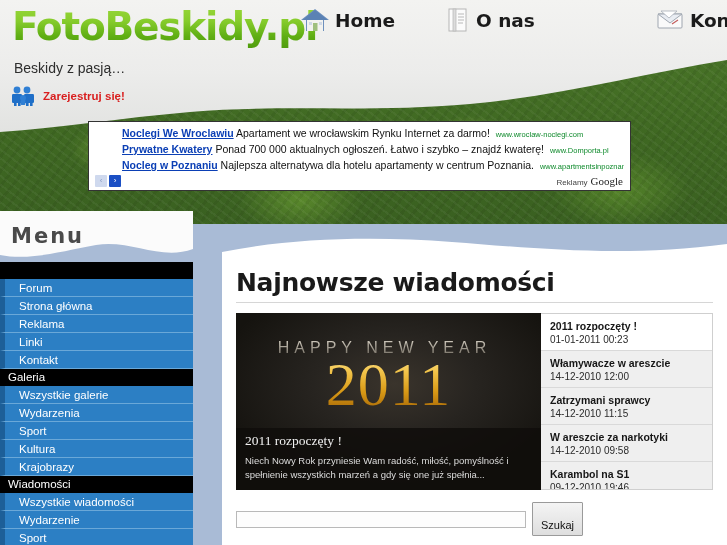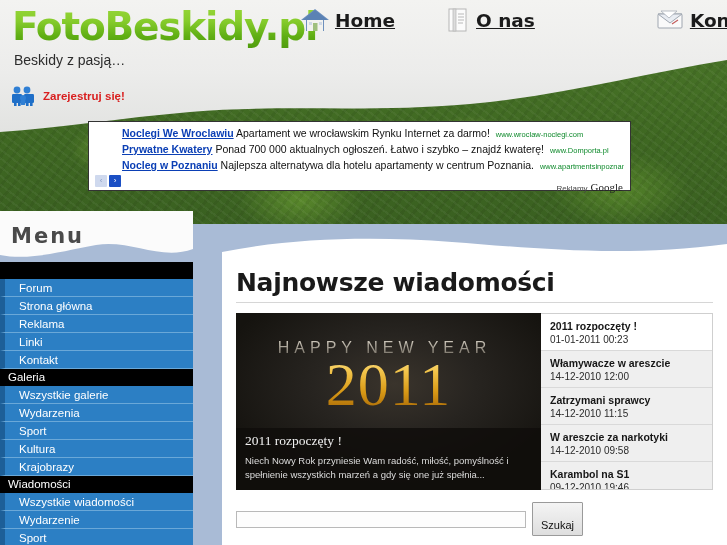--- a/index.html
+++ b/index.html
@@ -63,21 +63,21 @@
     background: linear-gradient(180deg, #9ad83a 0%, #86cc2c 38%, #5fae13 72%, #4e9a0d 100%);
     -webkit-background-clip: text;
     background-clip: text;
     color: transparent;
     -webkit-text-fill-color: transparent;
     z-index: 6;
     white-space: nowrap;
   }
   .tagline {
     position: absolute;
-    left: 14px; top: 52px;
+    left: 14px; top: 60px;
     font-size: 14px;
     color: #2d2d2d;
     z-index: 6;
   }
 
   .register {
     position: absolute;
     left: 10px; top: 86px;
     display: flex;
     align-items: center;
@@ -105,21 +105,20 @@
     gap: 5px;
     cursor: pointer;
     text-decoration: none;
   }
   .nav-label {
     font-family: "DejaVu Sans", sans-serif;
     font-size: 18.5px;
     font-weight: bold;
     color: #1b1b1b;
     white-space: nowrap;
-    text-decoration: underline;
   }
 
   
   .adbox {
     position: absolute;
     left: 88px; top: 121px;
     width: 543px; height: 70px;
     background: #ffffff;
     border: 1px solid #333;
     z-index: 7;
@@ -164,21 +163,20 @@
   .ad-arrow.next { background: #1b4fc4; color: #fff; }
   .ad-brand {
     position: absolute; right: 1px; top: 0;
     font-size: 8px; color: #444;
     display: flex; align-items: baseline; gap: 3px;
   }
   .ad-brand .g {
     font-family: "Liberation Serif", serif;
     font-size: 11px;
     color: #222;
-    margin-top: 6px;
   }
 
   
   .blueband {
     position: absolute;
     left: 0; top: 224px;
     width: 727px; height: 321px;
     background: #a9bbd6;
     z-index: 2;
   }

